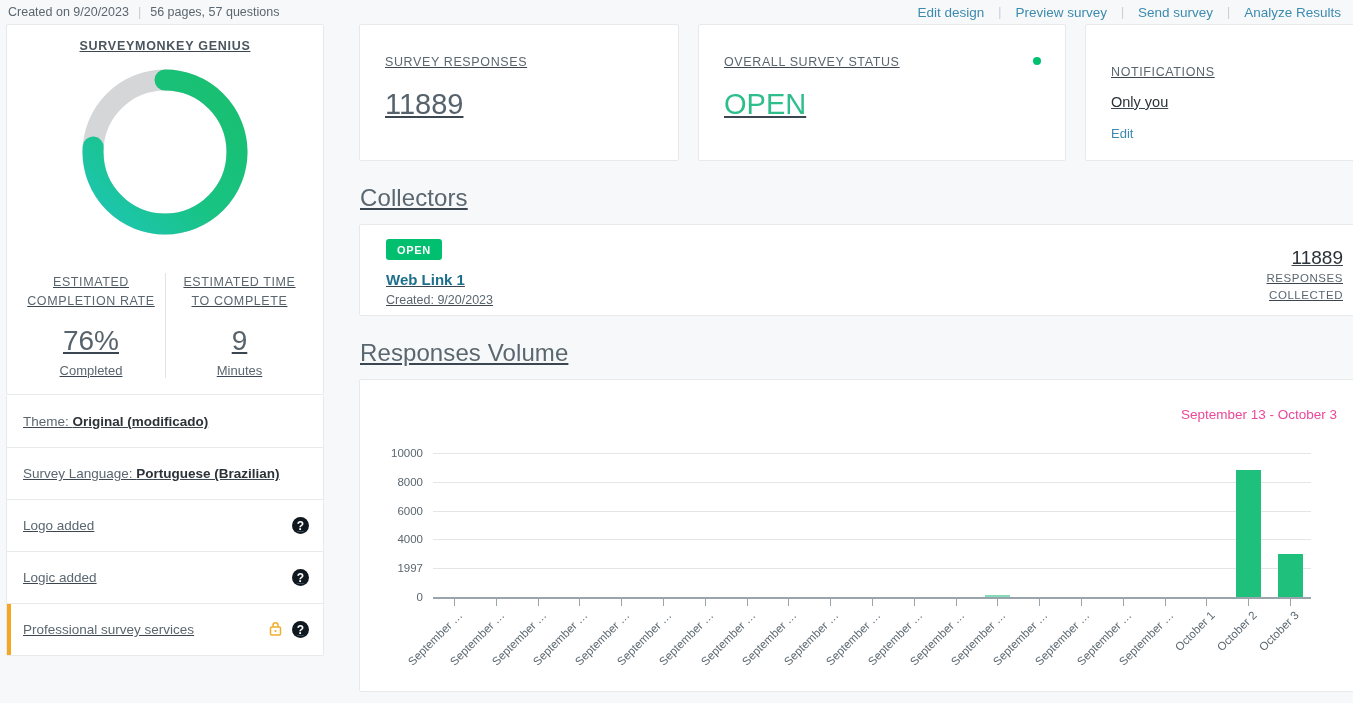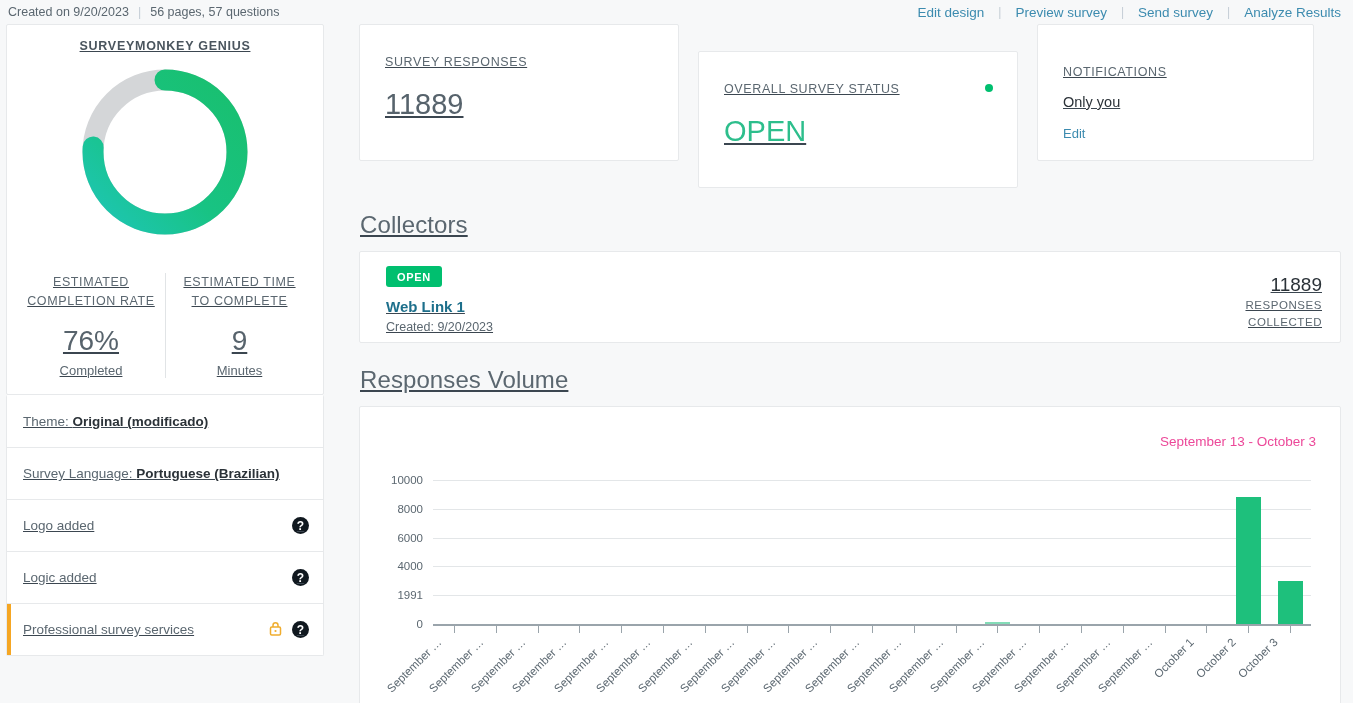--- a/index.html
+++ b/index.html
@@ -128,21 +128,21 @@
   .top-cards { display: flex; gap: 19px; }
   .top-card {
     background: #fff;
     border: 1px solid #e7e9eb;
     border-radius: 2px;
     height: 137px;
     padding: 30px 25px 0 25px;
     position: relative;
   }
   .top-card.c1 { width: 320px; }
-  .top-card.c2 { width: 320px; margin-top: 27px; }
+  .top-card.c2 { width: 368px; }
   .top-card.c3 { width: 277px; padding-top: 40px; }
   .tc-label {
     font-size: 12.5px;
     letter-spacing: .62px;
     color: #5b6770;
   }
   .tc-value {
     font-size: 29px;
     font-weight: 300;
     color: #57636c;
@@ -405,21 +405,21 @@
       </div>
     </div>
 
     <div class="section-title">Responses Volume</div>
 
     <div class="chart-card">
       <div class="chart-range">September 13 - October 3</div>
       <div class="plot" id="plot">
           <div class="ylabel" style="top: 217px; left: 0px; width: 63px; right: auto; text-align: right;">0</div>
           <div class="gridline" style="top: 188.2px; left: 73px; width: 878px;"></div>
-          <div class="ylabel" style="top: 188.2px; left: 0px; width: 63px; right: auto; text-align: right;">1991</div>
+          <div class="ylabel" style="top: 188.2px; left: 0px; width: 63px; right: auto; text-align: right;">1997</div>
           <div class="gridline" style="top: 159.4px; left: 73px; width: 878px;"></div>
           <div class="ylabel" style="top: 159.4px; left: 0px; width: 63px; right: auto; text-align: right;">4000</div>
           <div class="gridline" style="top: 130.6px; left: 73px; width: 878px;"></div>
           <div class="ylabel" style="top: 130.6px; left: 0px; width: 63px; right: auto; text-align: right;">6000</div>
           <div class="gridline" style="top: 101.8px; left: 73px; width: 878px;"></div>
           <div class="ylabel" style="top: 101.8px; left: 0px; width: 63px; right: auto; text-align: right;">8000</div>
           <div class="gridline" style="top: 73px; left: 73px; width: 878px;"></div>
           <div class="ylabel" style="top: 73px; left: 0px; width: 63px; right: auto; text-align: right;">10000</div>
           <div class="bar" style="left: 624.886px; width: 25.0857px; height: 2px; bottom: auto; top: 215px; background: rgb(30, 192, 124); opacity: 0.55;"></div>
           <div class="bar" style="left: 875.743px; width: 25.0857px; height: 126.72px; bottom: auto; top: 90.28px; background: rgb(30, 192, 124);"></div>

